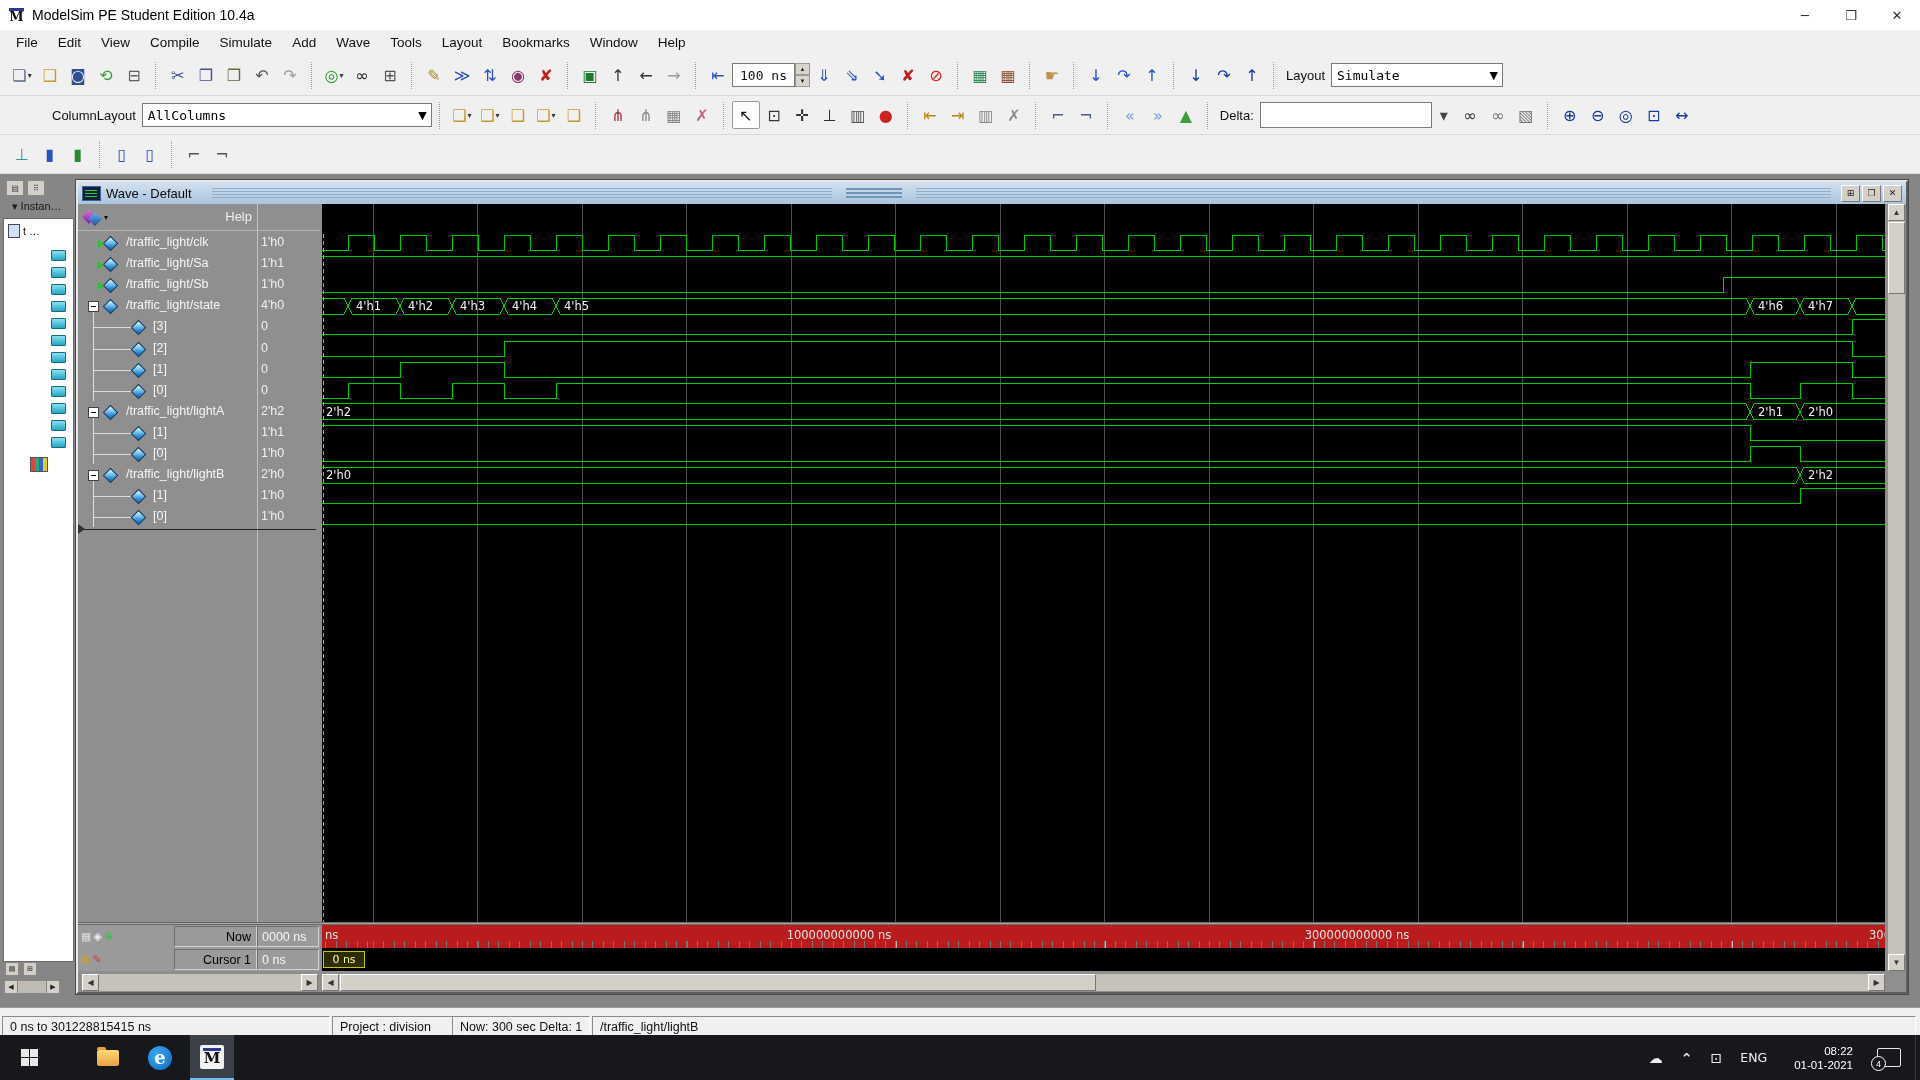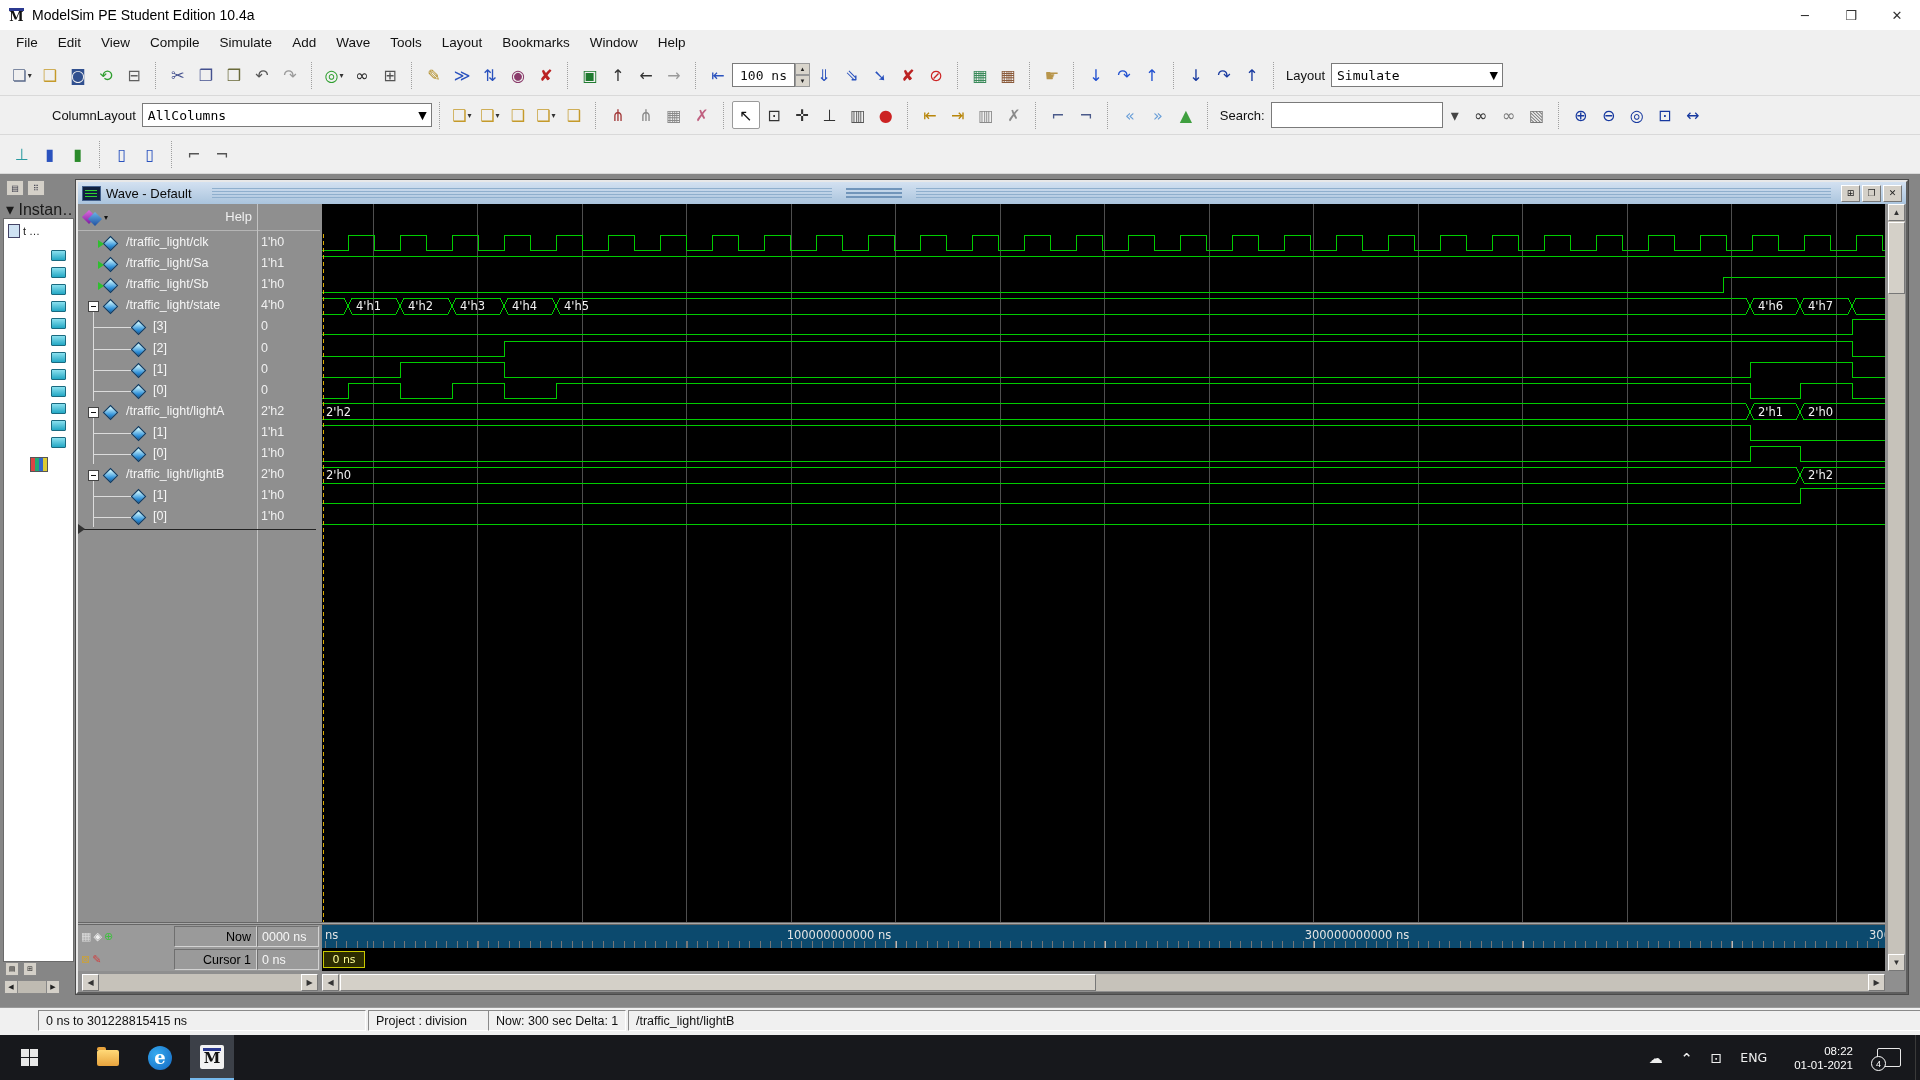--- a/index.html
+++ b/index.html
@@ -36,21 +36,21 @@
   #time-field .tval{flex:1;background:#fff;border:1px solid #7a7a7a;font-family:"DejaVu Sans Mono",monospace;
                     font-size:13px;display:flex;align-items:center;justify-content:center;}
   #time-field .spin{width:15px;display:flex;flex-direction:column;}
   #time-field .spin div{flex:1;background:#d9d5cc;border:1px solid #999;font-size:6px;display:flex;align-items:center;justify-content:center;color:#222;}
   #search-input{width:166px;height:22px;background:#fff;border:1px solid #7a7a7a;}
   
   #workspace{left:0;top:174px;width:1920px;height:833px;background:#868686;}
   #left-strip{left:0;top:0;width:76px;height:833px;}
   #ls-header-icons{left:6px;top:6px;display:flex;gap:3px;}
   .ls-hbtn{width:16px;height:14px;background:#d4d0c8;border:1px solid #888;font-size:8px;display:flex;align-items:center;justify-content:center;color:#334;}
-  #ls-title{left:6px;top:26px;font-size:16px;color:#1a1a1a;white-space:nowrap;overflow:hidden;width:66px;}
+  #ls-title{left:12px;top:26px;font-size:11px;color:#1a1a1a;white-space:nowrap;overflow:hidden;width:66px;}
   #ls-panel{left:3px;top:44px;width:69px;height:742px;background:#fff;border:1px solid #6a6a6a;}
   #ls-root{left:8px;top:50px;display:flex;align-items:center;gap:3px;font-size:11px;color:#222;}
   #ls-root .doc{width:10px;height:12px;background:#cfe2f3;border:1px solid #446;}
   .sim-icon{position:absolute;width:13px;height:9px;background:linear-gradient(#8ae0ef,#23a7c4);border:1px solid #1a6a80;border-radius:1px;}
   #ls-palette{left:30px;top:283px;width:16px;height:13px;border:1px solid #555;
               background:linear-gradient(90deg,#d44 0 25%,#2a7 25% 50%,#36c 50% 75%,#dc3 75%);}
   #ls-bot-icons{left:5px;top:788px;display:flex;gap:4px;}
   #ls-scroll{left:4px;top:806px;width:56px;height:14px;display:flex;}
   .mini-btn{width:14px;height:14px;background:#d4d0c8;border:1px solid #888;font-size:7px;display:flex;align-items:center;justify-content:center;color:#222;box-sizing:border-box;}
   #ls-scroll .trk{flex:1;background:#bfbbb2;border-top:1px solid #888;border-bottom:1px solid #888;}
@@ -90,38 +90,38 @@
   
   #canvas{left:244px;top:0;width:1563px;height:718px;background:#000;overflow:hidden;}
   #ridge{left:0;top:718px;width:1807px;height:3px;background:#a8a8a8;border-top:1px solid #666;border-bottom:1px solid #666;box-sizing:border-box;}
   
   #footer{left:0;top:721px;width:1807px;height:46px;}
   .frow{position:absolute;left:0;width:242px;height:23px;background:#9a9a9a;}
   .fcell{position:absolute;box-sizing:border-box;border:1px solid;border-color:#6f6f6f #d2d2d2 #d2d2d2 #6f6f6f;height:21px;top:1px;display:flex;align-items:center;}
   .flabel{justify-content:flex-end;padding-right:5px;font-size:12.5px;color:#000000;}
   .fval{padding-left:4px;font-size:12.5px;color:#f6f6f6;}
   .ficon{font-size:11px;font-family:"DejaVu Sans",sans-serif;margin-right:2px;}
-  #ruler{left:244px;top:0;width:1563px;height:23px;background:#0c4a6e;overflow:hidden;}
+  #ruler{left:244px;top:0;width:1563px;height:23px;background:#b91c1c;overflow:hidden;}
   #ruler::after{content:"";position:absolute;left:0;bottom:0;width:100%;height:7px;
      background:repeating-linear-gradient(90deg,#777 0 1px,rgba(0,0,0,0) 1px 10.45px),
                 repeating-linear-gradient(90deg,#bbb 0 1px,rgba(0,0,0,0) 1px 104.5px);
      background-position-x:51px;}
   .rlabel{position:absolute;top:3px;font-size:11.5px;color:#e4e4e4;white-space:nowrap;font-family:"DejaVu Sans",sans-serif;}
   #cursor-row{left:244px;top:23px;width:1563px;height:23px;background:#000;}
   #cursor-box{position:absolute;left:1px;top:3px;width:40px;height:15px;border:1px solid #c8c800;background:#2c2c00;
               color:#ffff99;font-size:11px;display:flex;align-items:center;justify-content:center;font-family:"DejaVu Sans",sans-serif;}
   
   .sbtn{position:absolute;width:17px;height:17px;background:#d4d0c8;border:1px solid;border-color:#fff #777 #777 #fff;
         box-sizing:border-box;font-size:8px;display:flex;align-items:center;justify-content:center;color:#333;}
   .strack{position:absolute;background:#c6c2ba;}
   .sthumb{position:absolute;background:#d4d0c8;border:1px solid;border-color:#fff #777 #777 #fff;box-sizing:border-box;}
   
   #statusbar{left:0;top:1007px;width:1920px;height:28px;background:#f0f0f0;border-top:1px solid #9a9a9a;}
-  .scell{position:absolute;top:2px;height:21px;border:1px solid;border-color:#8a8a8a #fff #fff #8a8a8a;
-         display:flex;align-items:center;padding-left:7px;font-size:12.5px;color:#111;box-sizing:border-box;white-space:nowrap;overflow:hidden;margin-left:36px;}
+  .scell{position:absolute;top:8px;height:21px;border:1px solid;border-color:#8a8a8a #fff #fff #8a8a8a;
+         display:flex;align-items:center;padding-left:7px;font-size:12.5px;color:#111;box-sizing:border-box;white-space:nowrap;overflow:hidden;}
   
   #taskbar{left:0;top:1035px;width:1920px;height:45px;background:#17181c;display:flex;align-items:center;}
   #start-btn{width:58px;height:45px;display:flex;align-items:center;justify-content:center;}
   #start-logo{width:17px;height:17px;display:grid;grid-template-columns:8px 8px;grid-template-rows:8px 8px;gap:1px;}
   #start-logo div{background:#e8e8e8;}
   .task-icon{width:44px;height:45px;display:flex;align-items:center;justify-content:center;position:relative;}
   .task-icon.active{background:#3c4048;border-bottom:2px solid #76b9ed;box-sizing:border-box;}
   #tb-folder{width:22px;height:16px;background:linear-gradient(#ffd978,#e8a33d);border-radius:2px;position:relative;}
   #tb-folder::before{content:"";position:absolute;left:0;top:-3px;width:9px;height:3px;background:#e8a33d;border-radius:2px 2px 0 0;}
   #tb-edge{width:24px;height:24px;border-radius:50%;background:radial-gradient(circle at 35% 35%,#35abf0,#1466c0);
@@ -389,21 +389,21 @@
       <div class="tbtn">
         <span style="color: rgb(106, 159, 216);">«</span>
       </div>
       <div class="tbtn">
         <span style="color: rgb(106, 159, 216);">»</span>
       </div>
       <div class="tbtn">
         <span style="color: rgb(63, 159, 63);">▲</span>
       </div>
       <div class="tsep"></div>
-      <div class="tlabel">Search:</div>
+      <div class="tlabel">Delta:</div>
       <input id="search-input" style="">
       <div class="tbtn small">
         <span style="color: rgb(68, 68, 68);">▾</span>
       </div>
       <div class="tbtn">
         <span style="color: rgb(51, 51, 51);">∞</span>
       </div>
       <div class="tbtn">
         <span style="color: rgb(119, 119, 119);">∞</span>
       </div>

